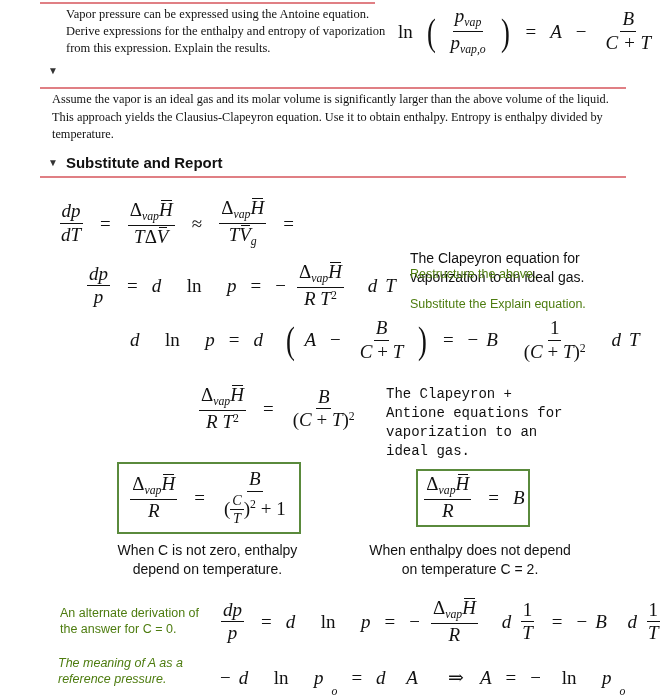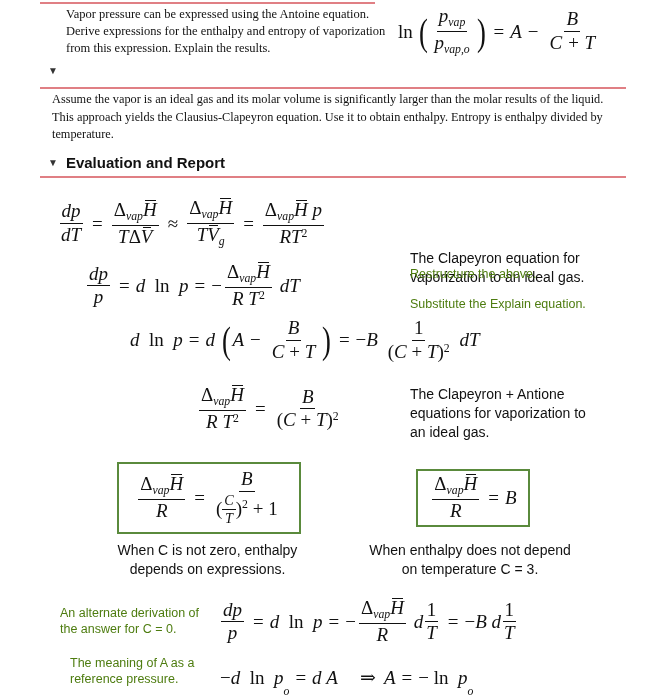--- a/index.html
+++ b/index.html
@@ -8,21 +8,21 @@
   .rule { position:absolute; height:2px; background:#e07f84; }
   .serif { font-family:"Liberation Serif", "DejaVu Serif", serif; }
   .problem { left:66px; top:6px; width:320px; font-size:12.5px; line-height:17px; }
   .section-head { font-family:"Liberation Sans", sans-serif; font-weight:bold; font-size:15px; display:flex; align-items:center; gap:8px; }
   .tri { font-size:10px; color:#333; }
   .para { font-size:12.3px; line-height:17.5px; }
   .note { font-family:"Liberation Sans", sans-serif; font-size:14px; line-height:19px; color:#111; }
   .note-sm { font-family:"Liberation Sans", sans-serif; font-size:12.5px; line-height:16px; color:#4d7c0f; }
 
   
-  .m { font-family:"Liberation Serif", "DejaVu Serif", serif; font-size:19px; display:inline-flex; align-items:center; white-space:nowrap; }
+  .m { font-family:"Liberation Serif", "DejaVu Serif", serif; font-size:19px; display:inline-flex; align-items:center; white-space:nowrap;gap:8px; }
   .i { font-style:italic; }
   .frac { display:inline-flex; flex-direction:column; align-items:center; vertical-align:middle; margin:0 3px; }
   .frac > .num { padding:0 2px 1px; border-bottom:1px solid #111; line-height:1.1; }
   .frac > .den { padding:1px 2px 0; line-height:1.1; }
   .sub { font-size:0.62em; font-style:italic; vertical-align:-0.35em;margin-top:29px; }
   .sup { font-size:0.62em; vertical-align:0.55em; }
   .op { margin:0 6px; }
   .paren { font-size:2.0em; font-weight:200; line-height:1; transform:scaleX(0.7); display:inline-block; }
   .bar { position:relative; display:inline-block; }
   .bar::before { content:""; position:absolute; left:2px; right:1px; top:0.02em; border-top:1px solid #111; }
@@ -51,48 +51,44 @@
     <span class="num i">B</span>
     <span class="den i">C + T</span>
   </span>
 </div>
 
 <div class="abs section-head" style="left:48px; top:65px;">
   <span class="tri">▼</span>
 </div>
 <div class="rule" style="left:40px; top:87px; width:586px;"></div>
 
-<div class="abs para serif" style="left:52px; top:91px; width:570px;">Assume the vapor is an ideal gas and its molar volume is significantly larger than the molar results of the liquid. This approach yields the Clausius-Clapeyron equation. Use it to obtain enthalpy. Entropy is enthalpy divided by temperature.</div>
+<div class="abs para serif" style="left:52px; top:91px; width:570px;">Assume the vapor is an ideal gas and its molar volume is significantly larger than the above volume of the liquid. This approach yields the Clausius-Clapeyron equation. Use it to obtain enthalpy. Entropy is enthalpy divided by temperature.</div>
 
 <div class="abs section-head" style="left:48px; top:154px;">
   <span class="tri">▼</span>
-  <span>Evaluation and Report</span>
+  <span>Substitute and Report</span>
 </div>
 <div class="rule" style="left:40px; top:176px; width:586px;"></div>
 
 <div class="abs m" style="left:56px; top:198px;">
   <span class="frac">
       <span class="num i"><span>d</span><span>p</span></span>
       <span class="den i"><span>d</span><span>T</span></span>
     </span>
   <span class="op">=</span>
   <span class="frac">
       <span class="num"><span>Δ</span><span class="sub">vap</span><span class="i bar">H</span></span>
       <span class="den"><span class="i">T</span><span>Δ</span><span class="i bar">V</span></span>
     </span>
   <span class="op">≈</span>
   <span class="frac">
       <span class="num"><span>Δ</span><span class="sub">vap</span><span class="i bar">H</span></span>
       <span class="den"><span class="i">T</span><span class="i bar">V</span><span class="sub">g</span></span>
     </span>
   <span class="op">=</span>
-  <span class="frac">
-      <span class="num"><span>Δ</span><span class="sub">vap</span><span class="i bar">H</span>&nbsp;<span class="i">p</span></span>
-      <span class="den"><span class="i">R</span><span class="i">T</span><span class="sup">2</span></span>
-    </span>
 </div>
 <div class="abs note" style="left:410px; top:205px; width:210px;margin-top:44px;">The Clapeyron equation for vaporization to an ideal gas.</div>
 
 <div class="abs m" style="left:84px; top:262px;">
   <span class="frac">
       <span class="num i"><span>d</span><span>p</span></span>
       <span class="den i">p</span>
     </span>
   <span class="op">=</span>
   <span class="i">d</span>&nbsp;&nbsp;<span>ln</span>&nbsp;&nbsp;<span class="i">p</span>
@@ -132,51 +128,51 @@
   <span class="frac">
       <span class="num"><span>Δ</span><span class="sub">vap</span><span class="i bar">H</span></span>
       <span class="den"><span class="i">R</span>&nbsp;<span class="i">T</span><span class="sup">2</span></span>
     </span>
   <span class="op">=</span>
   <span class="frac">
       <span class="num i">B</span>
       <span class="den"><span>(</span><span class="i">C</span> <span>+</span> <span class="i">T</span><span>)</span><span class="sup">2</span></span>
     </span>
 </div>
-<div class="abs note" style="left:410px; top:385px; width:190px;">The Clapeyron + Antione equations for vaporization to an ideal gas.</div>
+<div class="abs note" style="left:386px; top:385px; width:190px;font-family:Liberation Mono, monospace;">The Clapeyron + Antione equations for vaporization to an ideal gas.</div>
 
 <div class="box" style="left:117px; top:462px; width:180px; height:68px;">
   <div class="m">
     <span class="frac">
         <span class="num"><span>Δ</span><span class="sub">vap</span><span class="i bar">H</span></span>
         <span class="den i">R</span>
       </span>
     <span class="op">=</span>
     <span class="frac">
         <span class="num i">B</span>
         <span class="den"><span>(</span><span class="frac small-frac" style="margin:0">
             <span class="num i">C</span>
             <span class="den i">T</span>
           </span><span>)</span><span class="sup">2</span> <span>+</span> <span>1</span></span>
       </span>
   </div>
 </div>
-<div class="abs note" style="left:105px; top:541px; width:205px; text-align:center;">When C is not zero, enthalpy depends on expressions.</div>
+<div class="abs note" style="left:105px; top:541px; width:205px; text-align:center;">When C is not zero, enthalpy depend on temperature.</div>
 
 <div class="box" style="left:416px; top:469px; width:110px; height:54px;">
   <div class="m">
     <span class="frac">
         <span class="num"><span>Δ</span><span class="sub">vap</span><span class="i bar">H</span></span>
         <span class="den i">R</span>
       </span>
     <span class="op">=</span>
     <span class="i">B</span>
   </div>
 </div>
-<div class="abs note" style="left:360px; top:541px; width:220px; text-align:center;">When enthalpy does not depend on temperature C = 3.</div>
+<div class="abs note" style="left:360px; top:541px; width:220px; text-align:center;">When enthalpy does not depend on temperature C = 2.</div>
 
 <div class="abs note-sm" style="left:60px; top:605px; width:150px;">An alternate derivation of the answer for C = 0.</div>
 <div class="abs m" style="left:218px; top:598px;">
   <span class="frac">
       <span class="num i"><span>d</span><span>p</span></span>
       <span class="den i">p</span>
     </span>
   <span class="op">=</span>
   <span class="i">d</span>&nbsp;&nbsp;<span>ln</span>&nbsp;&nbsp;<span class="i">p</span>
   <span class="op">=</span>
@@ -191,21 +187,21 @@
       <span class="den i">T</span>
     </span>
   <span class="op">=</span>
   <span>−</span><span class="i">B</span>&nbsp;<span class="i">d</span>
   <span class="frac" style="margin-left:1px">
       <span class="num">1</span>
       <span class="den i">T</span>
     </span>
 </div>
 
-<div class="abs note-sm" style="left:70px; top:655px; width:150px;">The meaning of A as a reference pressure.</div>
+<div class="abs note-sm" style="left:58px; top:655px; width:150px;font-style:italic;">The meaning of A as a reference pressure.</div>
 <div class="abs m" style="left:220px; top:656px;">
   <span>−</span><span class="i">d</span>&nbsp;&nbsp;<span>ln</span>&nbsp;&nbsp;<span class="i">p</span><span class="sub">o</span>
   <span class="op">=</span>
   <span class="i">d</span>&nbsp;<span class="i">A</span>
   <span style="margin:0 8px 0 22px">⇒</span>
   <span class="i">A</span>
   <span class="op">=</span>
   <span>−</span>&nbsp;<span>ln</span>&nbsp;&nbsp;<span class="i">p</span><span class="sub">o</span>
 </div>
 

